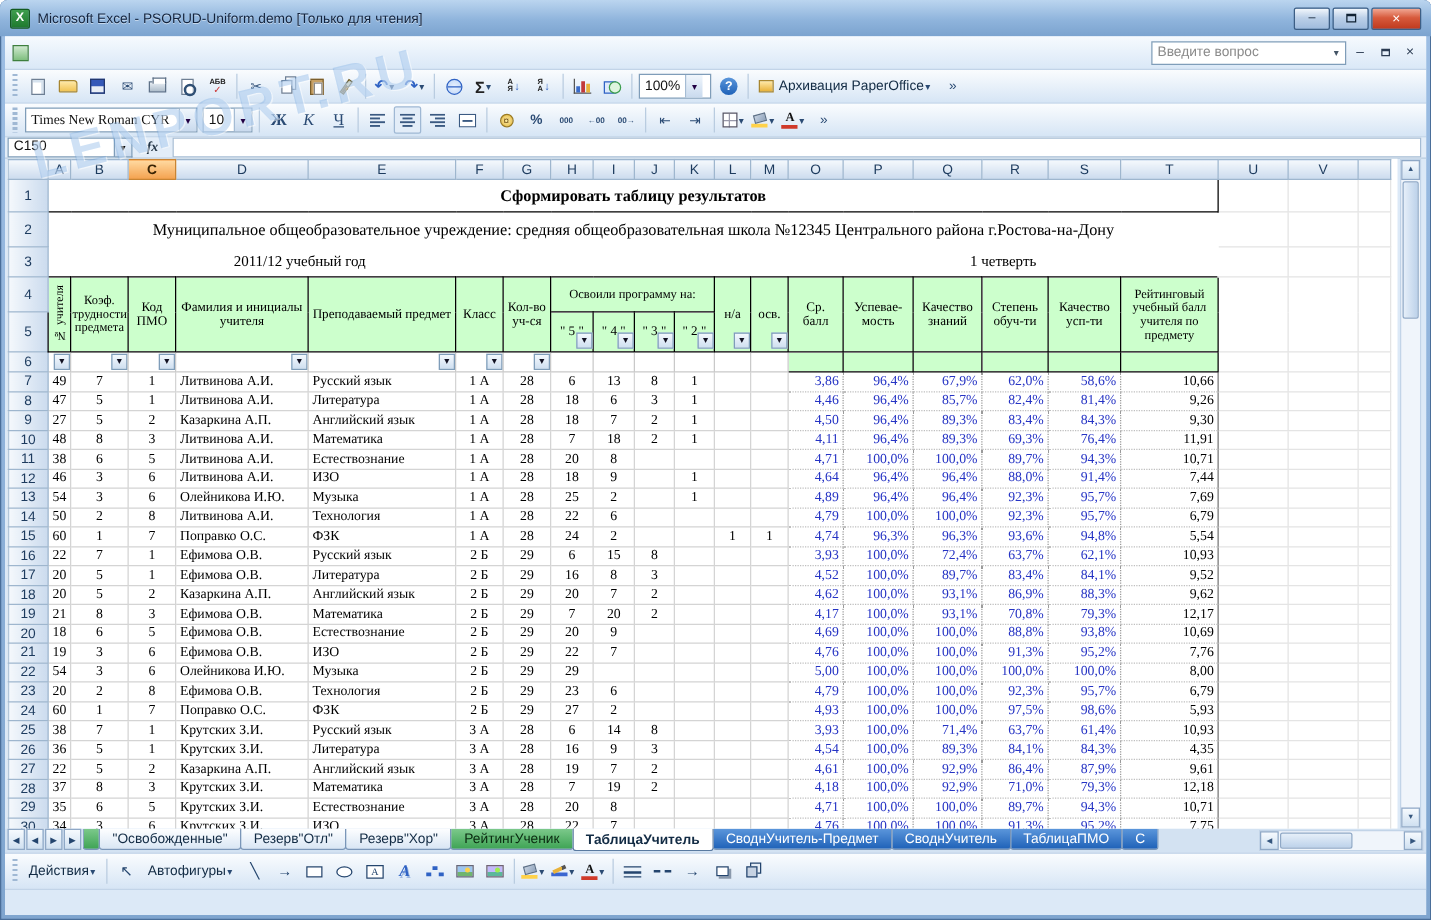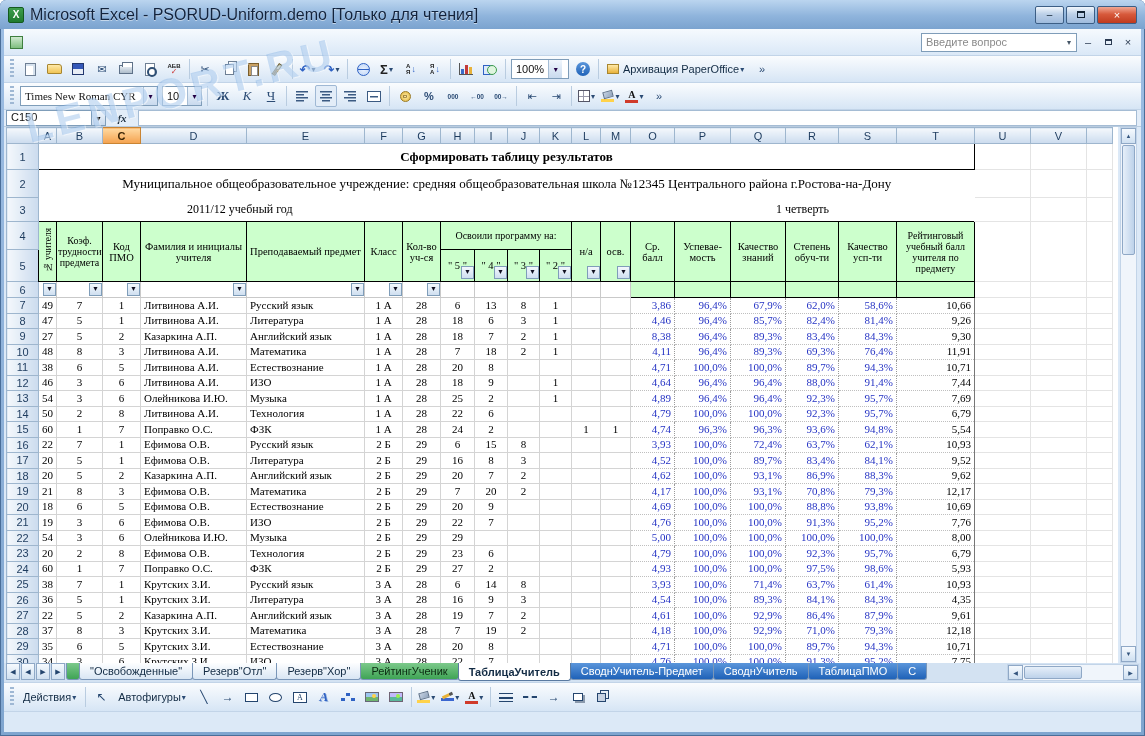--- a/index.html
+++ b/index.html
@@ -5,21 +5,21 @@
   *{box-sizing:border-box;margin:0;padding:0}
   html,body{width:1145px;height:736px}
   body{position:relative;font-family:"Liberation Sans","DejaVu Sans",sans-serif;font-size:11px;background:#fff;overflow:hidden}
   :root{
     --hdr-green:#CCFFCC; --data-blue:#2533C4; --tab-blue:#1F62B8; --tab-green:#3FA455;
     --sel-orange:#F4A14E; --fill-bar:#FFD24A; --line-bar:#3A66D0; --font-bar:#D03A2A;
   }
   .win{position:absolute;inset:0;border-radius:6px 6px 0 0;background:linear-gradient(#9DBEE4,#7FA5CF);box-shadow:inset 0 0 0 1px #4A6E99}
   .titlebar{position:absolute;left:0;right:0;top:0;height:29px;display:flex;align-items:center;padding:0 8px;border-radius:6px 6px 0 0;background:linear-gradient(#BBD5EF,#8FB4DC 55%,#7BA3CF)}
   .appicon{width:16px;height:16px;border-radius:2px;background:linear-gradient(#3E9E4E,#1F7A2E);color:#fff;font-weight:700;font-size:10px;display:flex;align-items:center;justify-content:center;margin-right:6px;border:1px solid #135A1F}
-  .title-text{font-size:16px;color:#12233D;text-shadow:0 1px 0 rgba(255,255,255,.5);white-space:nowrap}
+  .title-text{font-size:11px;color:#12233D;text-shadow:0 1px 0 rgba(255,255,255,.5);white-space:nowrap}
   .winbtns{margin-left:auto;display:flex;gap:2px}
   .wbtn{width:29px;height:18px;border-radius:2px;border:1px solid #3C5E85;background:linear-gradient(#F2F7FC,#BCD0E8 45%,#9FBBDD);display:flex;align-items:center;justify-content:center;font-size:10px;color:#123}
   .wbtn .maxbox{width:8px;height:7px;border:1px solid #123;border-top-width:2px}
   .wbtn.close{background:linear-gradient(#F1A894,#D75A3C 45%,#C03A1E);color:#fff;width:40px;font-size:11px}
   .client{position:absolute;left:4px;right:4px;top:29px;bottom:4px;background:#DCE9F7;overflow:hidden}
   .band{position:absolute;left:0;right:0}
   .menubar{top:0;height:27px;background:linear-gradient(#F6FAFE,#DAE8F7);border-bottom:1px solid #C2D4E8;display:flex;align-items:center;padding:0 4px}
   .sheetico{width:13px;height:13px;background:linear-gradient(#CFE9CF,#7FBF7F);border:1px solid #3E7F3E;margin:0 6px 0 2px}
   .mitem{padding:5px 9px;color:#122B44;white-space:nowrap}
   .qbox{margin-left:auto;width:156px;height:19px;background:#fff;border:1px solid #7F9DB9;display:flex;align-items:center;padding:0 4px;color:#8a8a8a}
@@ -598,21 +598,21 @@
               <td class="dc al">Казаркина А.П.</td>
               <td class="dc al">Английский язык</td>
               <td class="dc ac">1 А</td>
               <td class="dc ac">28</td>
               <td class="dc ac">18</td>
               <td class="dc ac">7</td>
               <td class="dc ac">2</td>
               <td class="dc ac">1</td>
               <td class="dc ac"></td>
               <td class="dc ac"></td>
-              <td class="dc ar blue dot">8,38</td>
+              <td class="dc ar blue dot">4,50</td>
               <td class="dc ar blue dot">96,4%</td>
               <td class="dc ar blue dot">89,3%</td>
               <td class="dc ar blue dot">83,4%</td>
               <td class="dc ar blue dot">84,3%</td>
               <td class="dc ar dot brT">9,30</td>
               <td class="out"></td>
               <td class="out"></td>
               <td class="out"></td>
             </tr>
             <tr style="height:15.5px">

